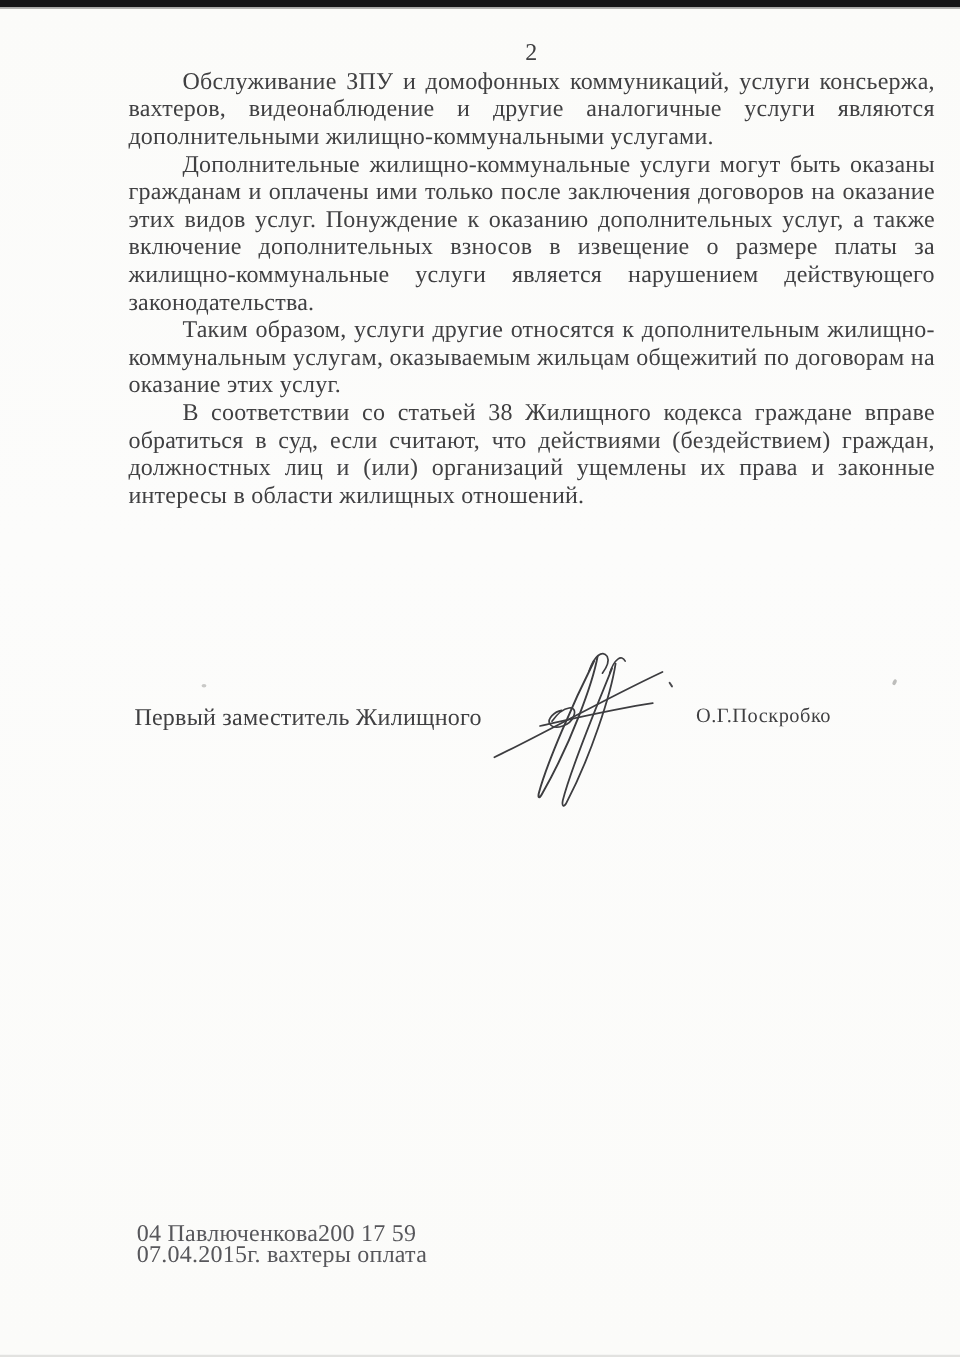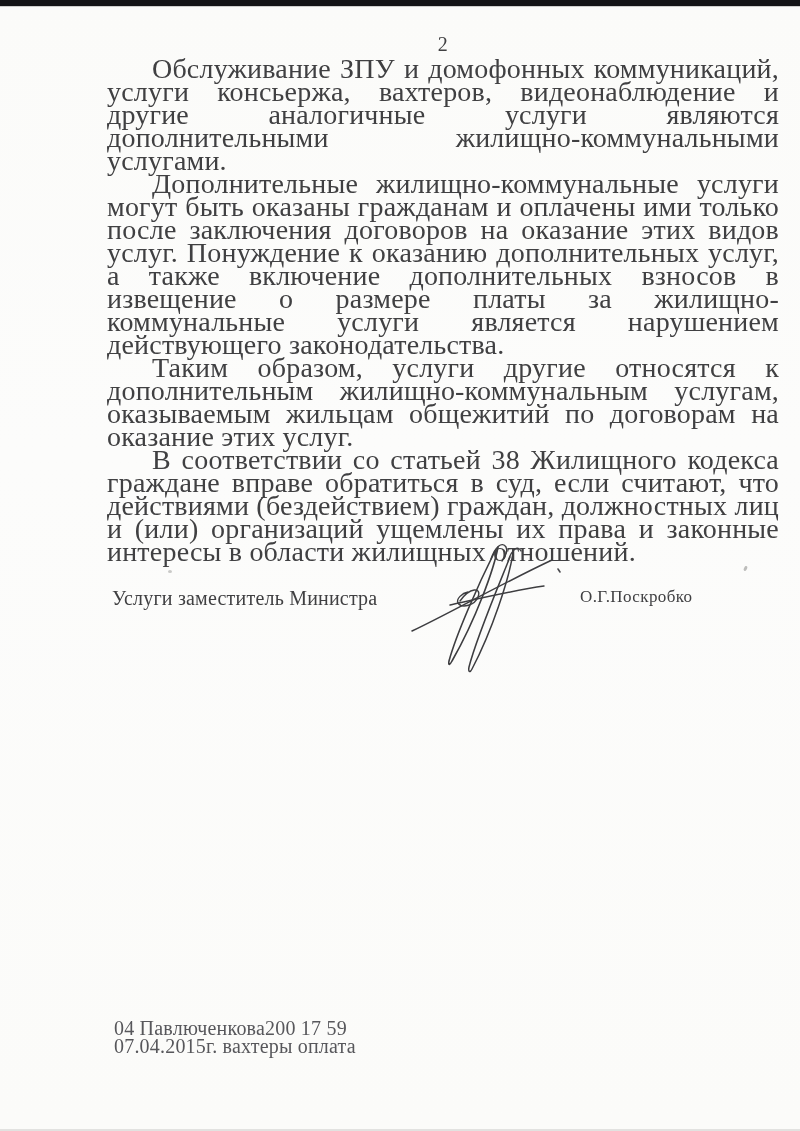--- a/index.html
+++ b/index.html
@@ -41,21 +41,21 @@
     width: 672px;
     text-align: center;
     font-size: 20px;
     letter-spacing: 0.5px;
   }
   .doc {
     position: absolute;
     top: 57px;
     left: 107px;
     width: 672px;
-    font-size: 28px;
+    font-size: 20px;
     line-height: 23px;
     letter-spacing: 0.2px;
   }
   .doc p {
     margin: 0;
     text-indent: 45px;
     text-align: justify;
   }
   .sig-title {
     position: absolute;
@@ -114,21 +114,21 @@
 
   <div class="page-number">2</div>
 
   <div class="doc">
     <p>Обслуживание ЗПУ и домофонных коммуникаций, услуги консьержа, вахтеров, видеонаблюдение и другие аналогичные услуги являются дополнительными жилищно-коммунальными услугами.</p>
     <p>Дополнительные жилищно-коммунальные услуги могут быть оказаны гражданам и оплачены ими только после заключения договоров на оказание этих видов услуг. Понуждение к оказанию дополнительных услуг, а также включение дополнительных взносов в извещение о размере платы за жилищно-коммунальные услуги является нарушением действующего законодательства.</p>
     <p>Таким образом, услуги другие относятся к дополнительным жилищно-коммунальным услугам, оказываемым жильцам общежитий по договорам на оказание этих услуг.</p>
     <p>В соответствии со статьей 38 Жилищного кодекса граждане вправе обратиться в суд, если считают, что действиями (бездействием) граждан, должностных лиц и (или) организаций ущемлены их права и законные интересы в области жилищных отношений.</p>
   </div>
 
-  <div class="sig-title">Услуги заместитель Министра</div>
+  <div class="sig-title">Первый заместитель Жилищного</div>
 
   <svg class="sig-scribble" viewBox="0 0 170 140" fill="none" xmlns="http://www.w3.org/2000/svg">
 
     <path d="M 100 12 C 96 34, 78 84, 54 126 C 52 130, 50 131, 51 126 C 58 100, 80 50, 97 16" stroke="#3d3d40" stroke-width="1.6" stroke-linecap="round"></path>
     <path d="M 115 18 C 111 44, 94 96, 74 134 C 72 138, 70 137, 71 132 C 78 104, 100 52, 112 22" stroke="#3d3d40" stroke-width="1.5" stroke-linecap="round"></path>
 
     <path d="M 93 24 C 97 12, 104 6, 108 12 C 110 16, 107 22, 104 26" stroke="#3d3d40" stroke-width="1.4" stroke-linecap="round"></path>
     <path d="M 110 26 C 114 14, 120 10, 123 16" stroke="#3d3d40" stroke-width="1.3" stroke-linecap="round"></path>
 
     <path d="M 14 96 C 48 80, 105 48, 154 25" stroke="#3d3d40" stroke-width="1.5" stroke-linecap="round"></path>

